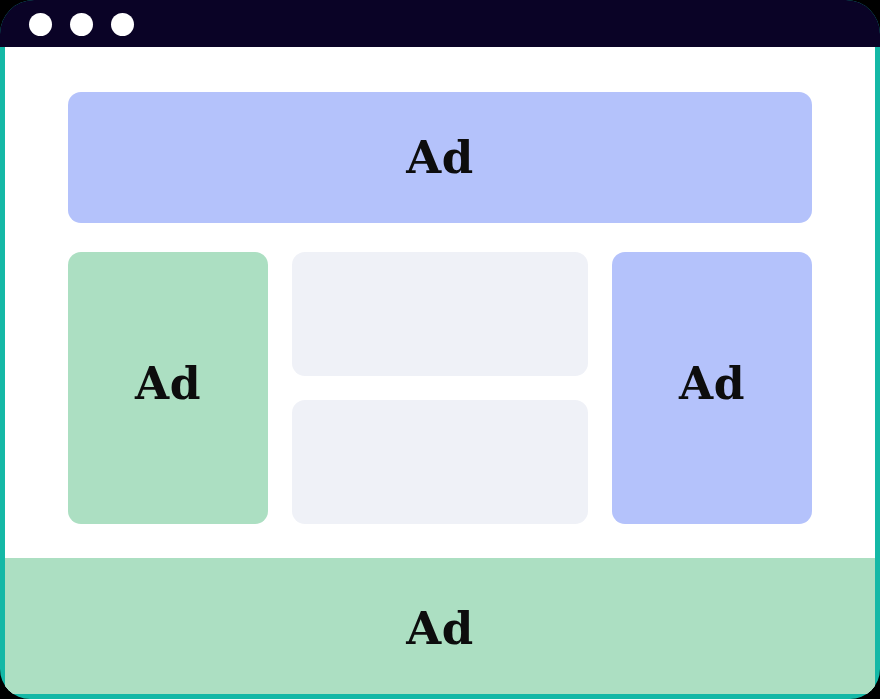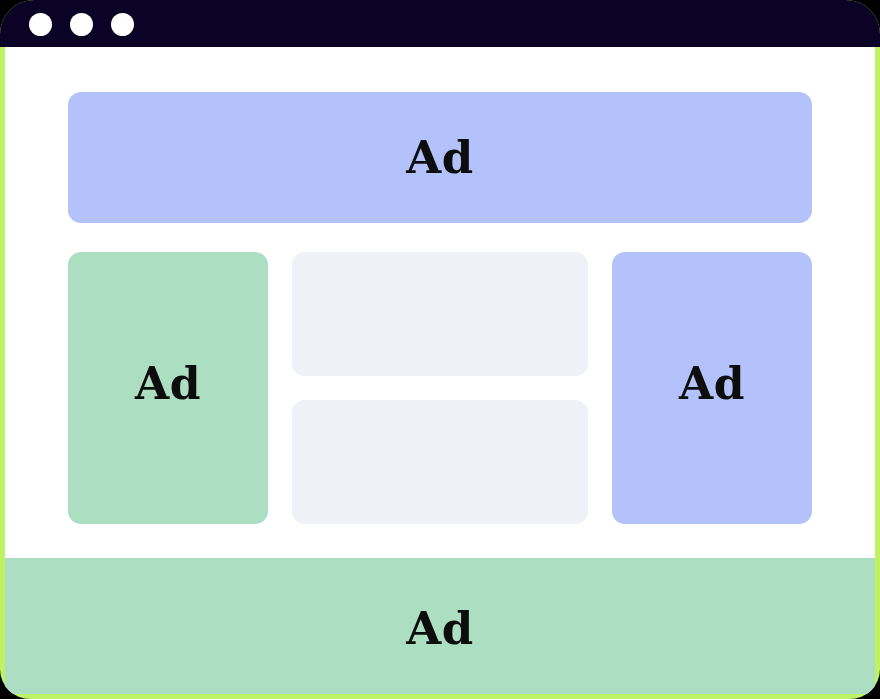--- a/index.html
+++ b/index.html
@@ -15,21 +15,21 @@
   }
 
   
   .window {
     position: absolute;
     left: 0;
     top: 0;
     width: 880px;
     height: 699px;
     box-sizing: border-box;
-    background: #bef264;
+    background: #14b8a6;
     border-radius: 34px 34px 30px 30px;
     overflow: hidden;
     text-decoration: underline;
   }
 
   
   .titlebar {
     position: absolute;
     left: 0;
     top: 0;

